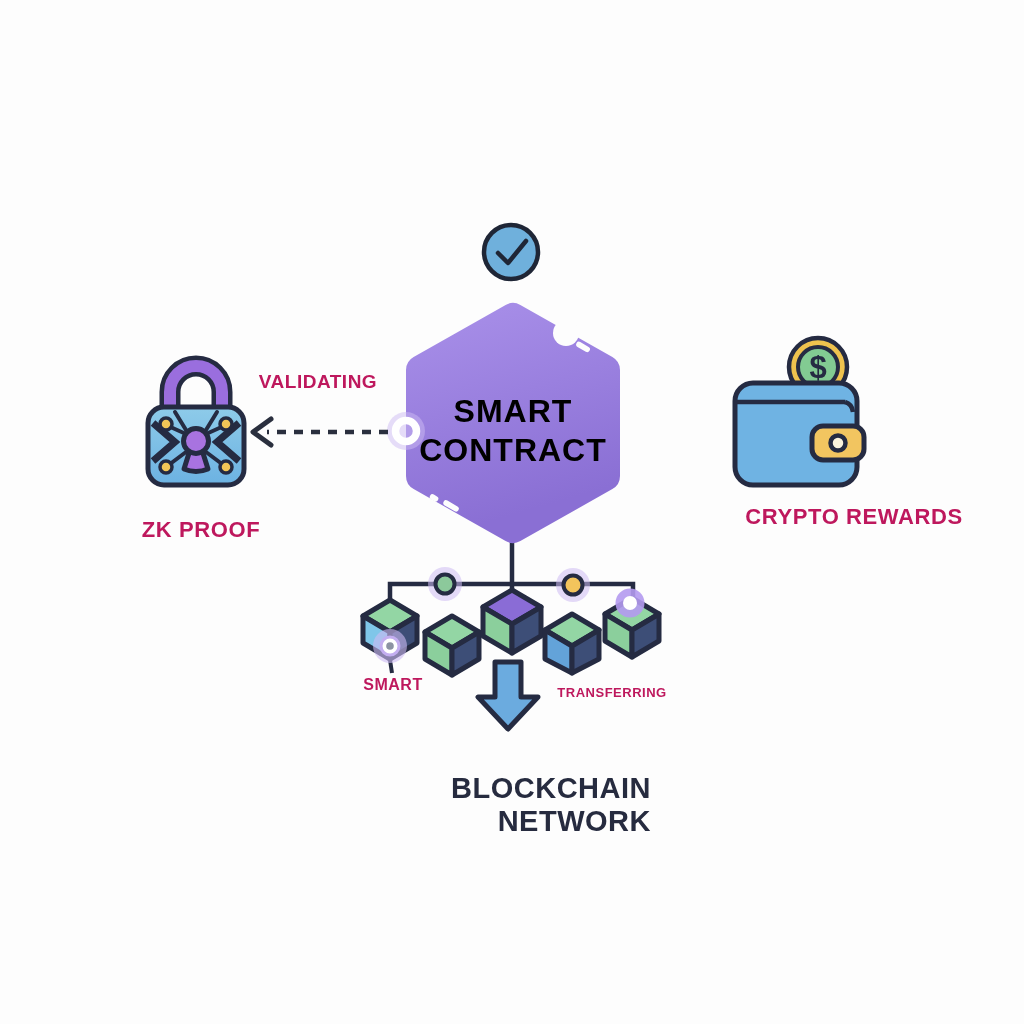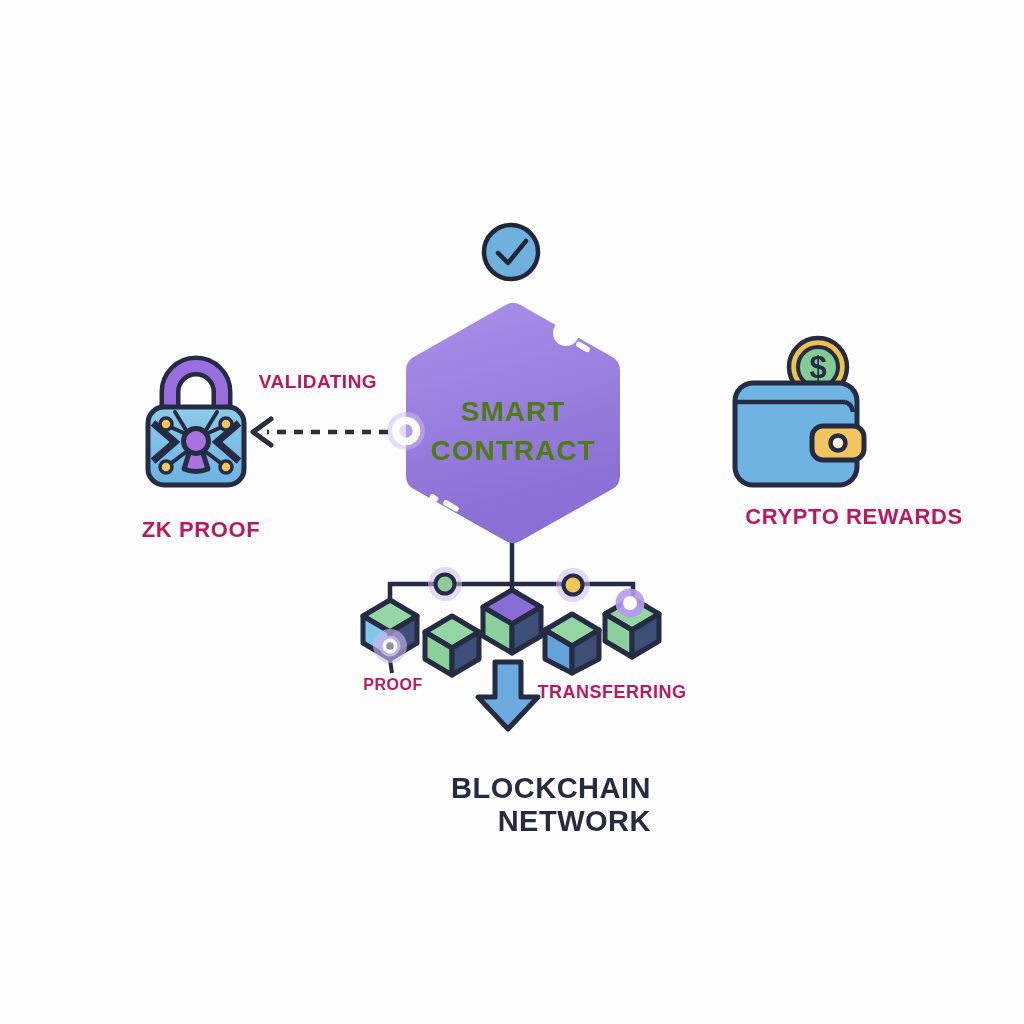--- a/index.html
+++ b/index.html
@@ -20,22 +20,22 @@
     letter-spacing:.5px;
     white-space:nowrap;
   }
   .label.small{font-size:16px;}
   .label.mid{font-size:19px;}
   .label.big{font-size:22px;letter-spacing:.6px;}
   .hex-title{
     position:absolute;
     transform:translate(-50%,-50%);
     width:232px;
-    color:#4d7c0f;
-    font-size:28px;
+    color:#000000;
+    font-size:32px;
     line-height:39px;
     font-weight:700;
     text-align:center;
     letter-spacing:1px;
     white-space:normal;
   }
   .network-title{
     position:absolute;
     transform:translate(-50%,-50%);
     width:290px;
@@ -183,19 +183,19 @@
 </svg>
 
 <div class="hex-title" style="left:513px;top:431px;">SMART CONTRACT</div>
 
 <div class="label mid" style="left:318px;top:382px;">VALIDATING</div>
 
 <div class="label big" style="left:201px;top:530px;">ZK PROOF</div>
 
 <div class="label big" style="left:854px;top:517px;">CRYPTO REWARDS</div>
 
-<div class="label small" style="left:393px;top:685px;">PROOF</div>
-
-<div class="label small" style="left:612px;top:692px;font-size:18px;">TRANSFERRING</div>
+<div class="label small" style="left:393px;top:685px;">SMART</div>
+
+<div class="label small" style="left:612px;top:692px;font-size:13px;">TRANSFERRING</div>
 
 <div class="network-title" style="left:506px;top:774px;">BLOCKCHAIN NETWORK</div>
 
 </div>
 
 </body></html>

